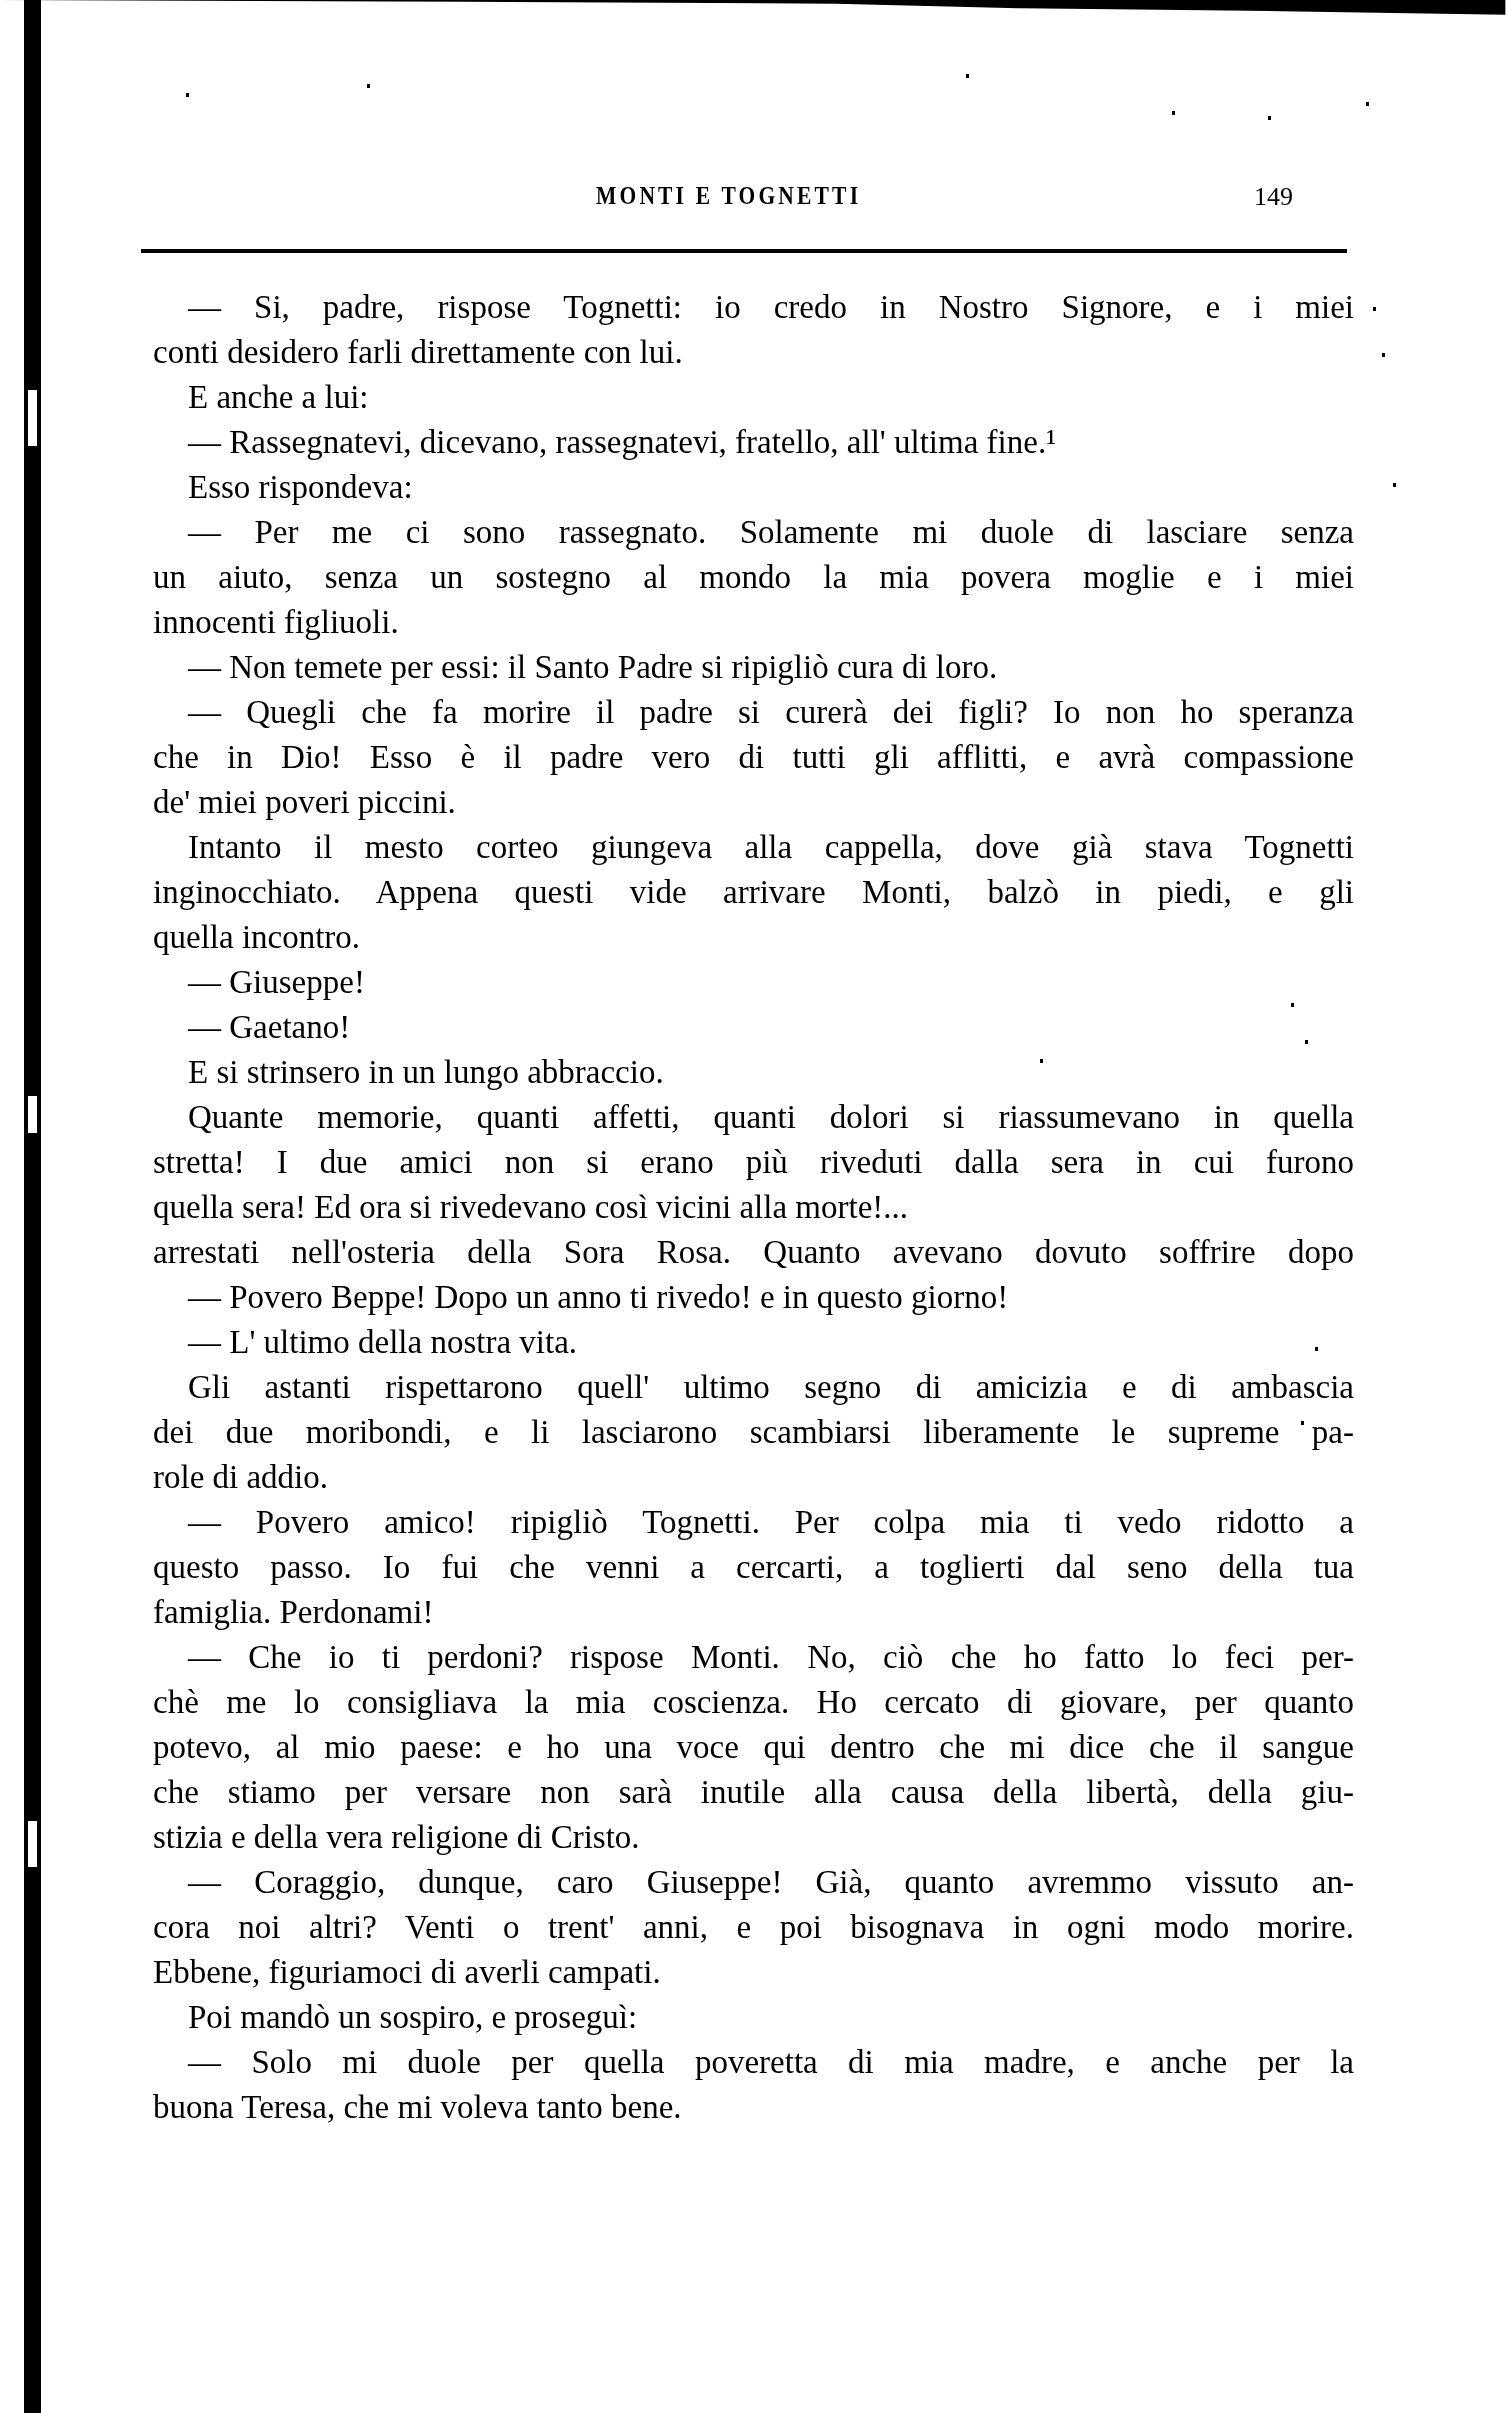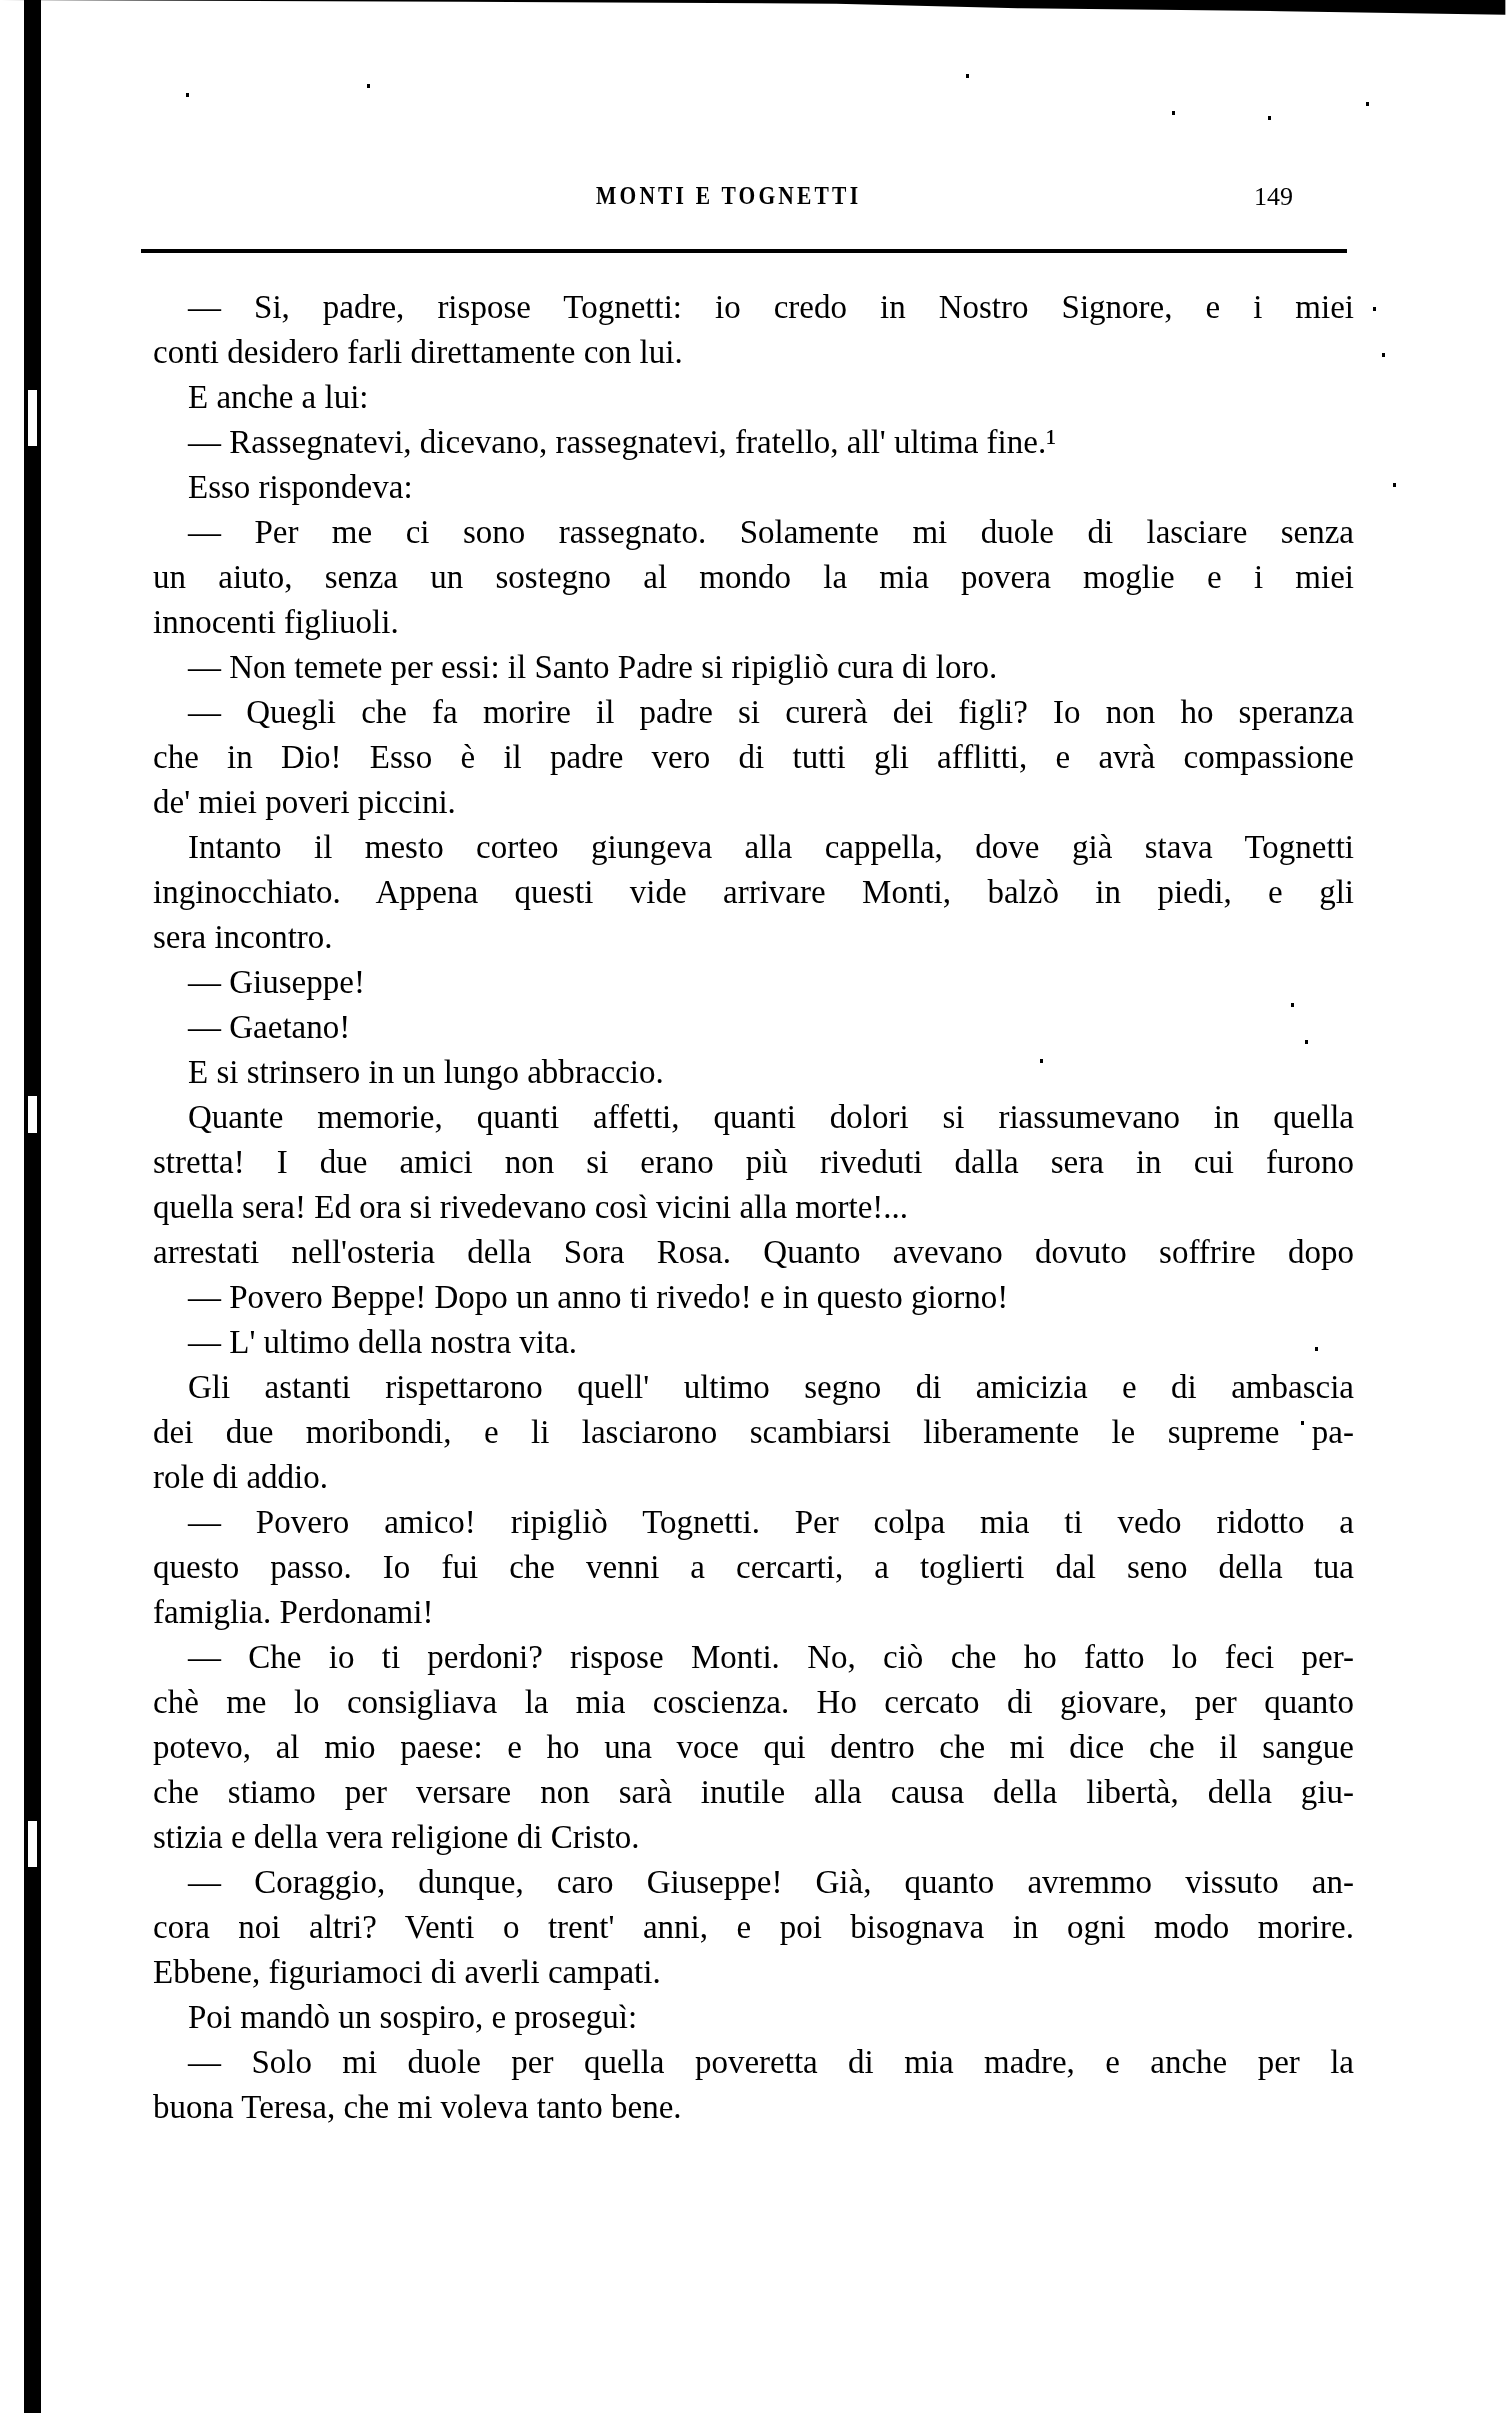--- a/index.html
+++ b/index.html
@@ -87,21 +87,21 @@
     <div class="line indent last">Esso rispondeva:</div>
     <div class="line indent">— Per me ci sono rassegnato. Solamente mi duole di lasciare senza</div>
     <div class="line">un aiuto, senza un sostegno al mondo la mia povera moglie e i miei</div>
     <div class="line last">innocenti figliuoli.</div>
     <div class="line indent last">— Non temete per essi: il Santo Padre si ripigliò cura di loro.</div>
     <div class="line indent">— Quegli che fa morire il padre si curerà dei figli? Io non ho speranza</div>
     <div class="line">che in Dio! Esso è il padre vero di tutti gli afflitti, e avrà compassione</div>
     <div class="line last">de' miei poveri piccini.</div>
     <div class="line indent">Intanto il mesto corteo giungeva alla cappella, dove già stava Tognetti</div>
     <div class="line">inginocchiato. Appena questi vide arrivare Monti, balzò in piedi, e gli</div>
-    <div class="line last">sera incontro.</div>
+    <div class="line last">quella incontro.</div>
     <div class="line indent last">— Giuseppe!</div>
     <div class="line indent last">— Gaetano!</div>
     <div class="line indent last">E si strinsero in un lungo abbraccio.</div>
     <div class="line indent">Quante memorie, quanti affetti, quanti dolori si riassumevano in quella</div>
     <div class="line">stretta! I due amici non si erano più riveduti dalla sera in cui furono</div>
     <div class="line last">quella sera! Ed ora si rivedevano così vicini alla morte!...</div>
     <div class="line">arrestati nell'osteria della Sora Rosa. Quanto avevano dovuto soffrire dopo</div>
     <div class="line indent last">— Povero Beppe! Dopo un anno ti rivedo! e in questo giorno!</div>
     <div class="line indent last">— L' ultimo della nostra vita.</div>
     <div class="line indent">Gli astanti rispettarono quell' ultimo segno di amicizia e di ambascia</div>

